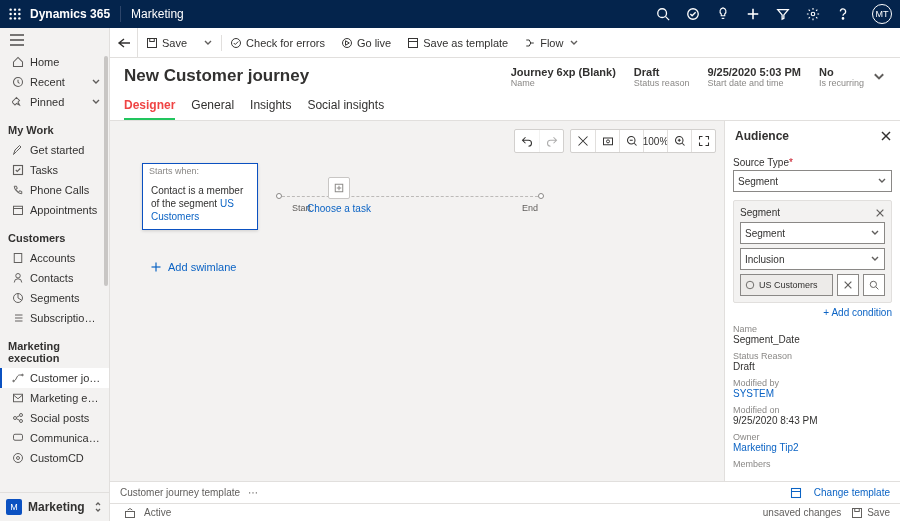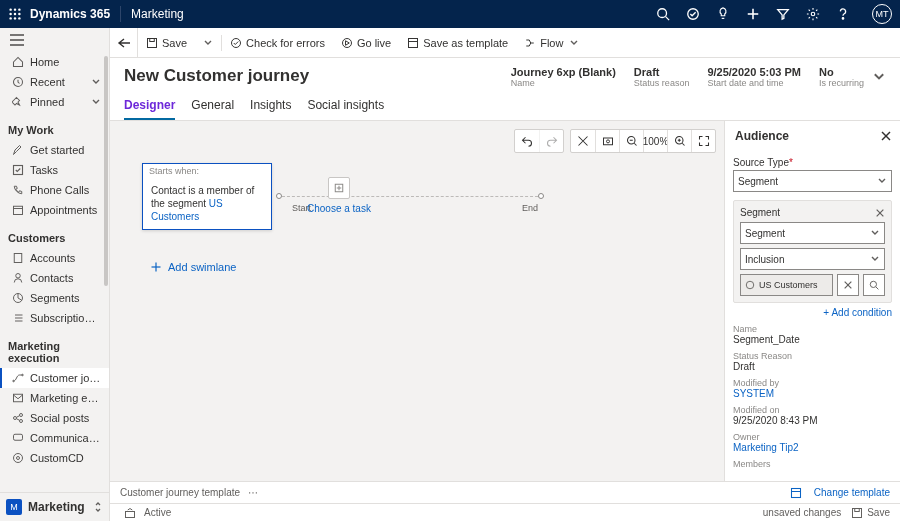--- a/index.html
+++ b/index.html
@@ -47,33 +47,33 @@
   .rechdr { padding:8px 14px 0; display:flex; align-items:flex-start; }
   .rechdr .title { font-size:17px; font-weight:600; flex:1; }
   .rechdr .meta { display:flex; gap:18px; font-size:10px; align-items:flex-start; }
   .rechdr .meta .mcol .v { font-size:11px; font-weight:600; color:#323130; }
   .rechdr .meta .mcol .l { color:#8a8886; font-size:9px; }
   .rechdr .expand { margin-left:8px; cursor:pointer; color:#605e5c; align-self:center; }
 
   
   .tabs { display:flex; gap:16px; padding:10px 14px 0; font-size:12px; border-bottom:1px solid #e1dfdd; }
   .tabs .tab { padding-bottom:6px; cursor:pointer; color:#323130; }
-  .tabs .tab.active { color:#6d28d9; border-bottom:2px solid #0369a1; font-weight:600; }
+  .tabs .tab.active { color:#ef4444; border-bottom:2px solid #22c55e; font-weight:600; }
 
   
   .work { flex:1; display:flex; min-height:0; }
   .canvas { flex:1; background:#f3f2f1; position:relative; overflow:hidden; }
   .canvas-toolbar { position:absolute; top:8px; right:8px; display:flex; gap:6px; }
   .ct-group { display:flex; background:#fff; border:1px solid #d2d0ce; border-radius:2px; align-items:center; }
   .ct-btn { width:24px; height:22px; display:flex; align-items:center; justify-content:center; cursor:pointer; font-size:11px; color:#323130; }
   .ct-btn + .ct-btn { border-left:1px solid #e1dfdd; }
   .ct-zoom { padding:0 4px; font-size:10px; }
 
   
-  .tile { position:absolute; top:42px; left:32px; width:130px; background:#fff; border:1.5px solid #0b51c1; box-shadow:0 1px 3px rgba(0,0,0,.15); font-size:10px; }
+  .tile { position:absolute; top:42px; left:32px; width:116px; background:#fff; border:1.5px solid #0b51c1; box-shadow:0 1px 3px rgba(0,0,0,.15); font-size:10px; }
   .tile .thdr { background:#fff; color:#8a8886; padding:2px 6px; font-size:9px; }
   .tile .tbody { padding:6px 8px; line-height:1.3; }
   .tile .link { color:#0b63c4; }
 
   .flow-track { position:absolute; top:60px; left:166px; right:180px; height:30px; display:flex; align-items:center; }
   .flow-line { border-top:1px dashed #bcbab8; flex:1; }
   .flow-dot { width:6px; height:6px; border:1px solid #8a8886; border-radius:50%; background:#fff; }
   .flow-labels { position:absolute; top:82px; left:170px; font-size:9px; color:#605e5c; }
   .flow-label-end { position:absolute; top:82px; right:186px; font-size:9px; color:#605e5c; }
   .task-node { position:absolute; top:56px; left:50%; transform:translateX(-110px); text-align:center; }

